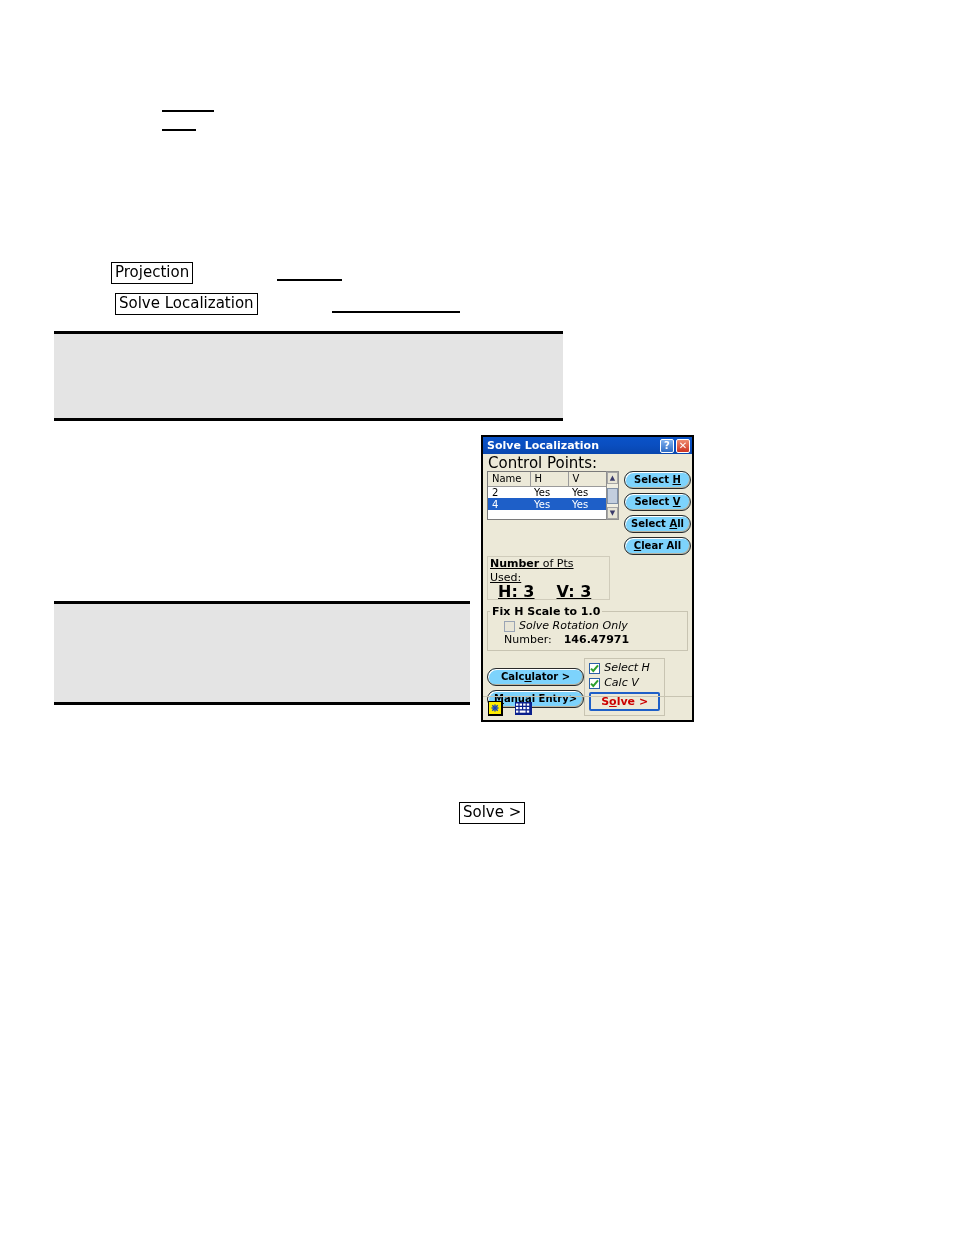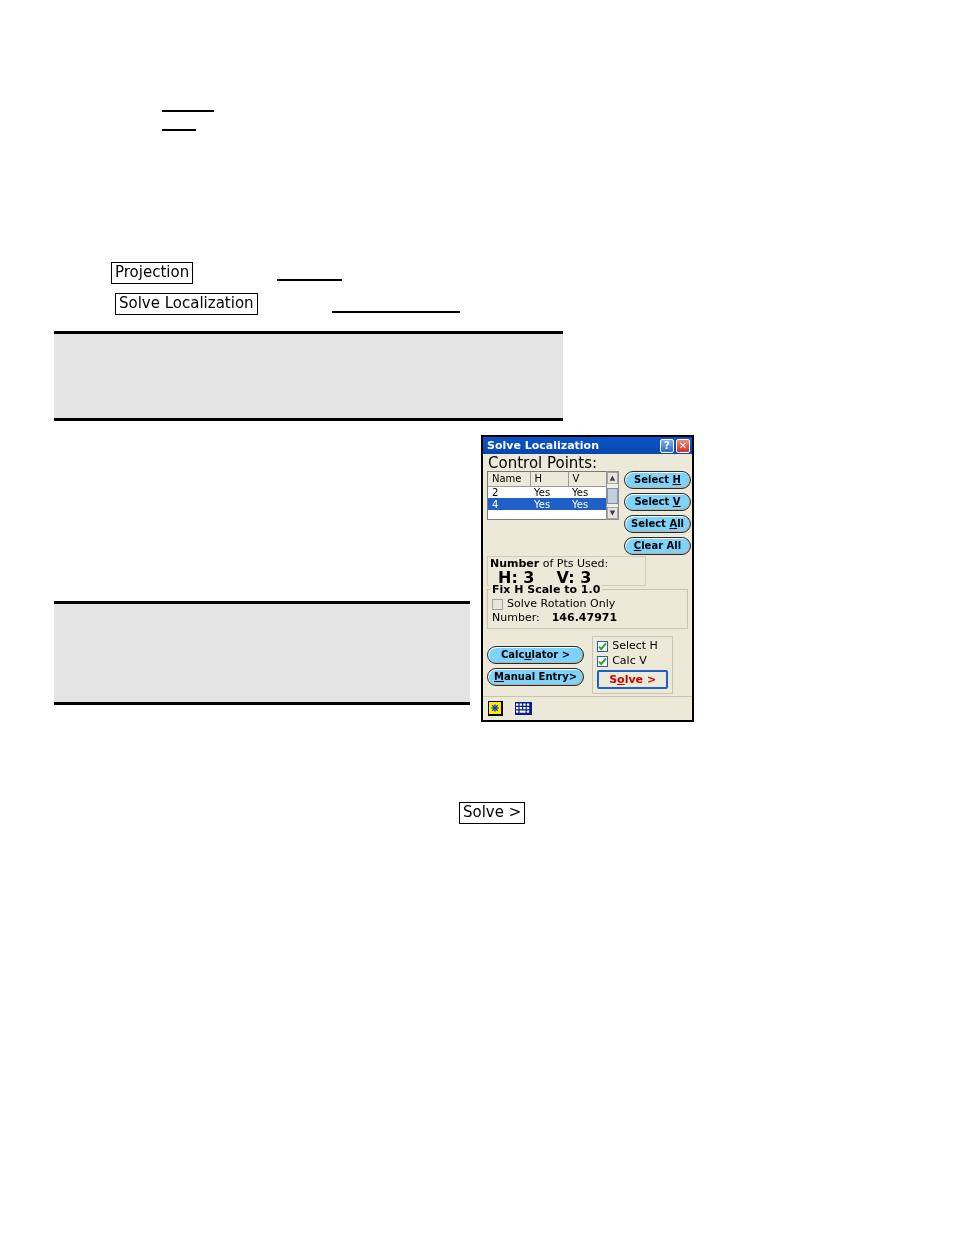--- a/index.html
+++ b/index.html
@@ -211,65 +211,67 @@
     box-shadow: inset -1px -1px 0 #b8b4a0, inset 1px 1px 0 #ffffff;
     white-space: nowrap;
     text-align: center;
     line-height: 14px;
     box-sizing: border-box;
   }
   .btn u { text-decoration: underline; }
 
   .npts-box {
     margin-top: 1px;
-    width: 159px;
+    width: 123px;
     border: 1px solid #d0ccbb;
     box-sizing: border-box;
     padding: 0 2px 1px 2px;
+    text-decoration: underline;
   }
   .npts-title {
     font-size: 11px;
     font-weight: bold;
     color: #000000;
     line-height: 14px;
   }
   .npts-title span.norm { font-weight: normal; }
   .npts-vals {
     font-size: 16px;
     font-weight: bold;
     color: #000000;
     line-height: 13px;
     padding-left: 8px;
   }
   .npts-vals .v2 { margin-left: 22px; }
 
   .groupbox {
     position: relative;
-    margin-top: 3px;
+    margin-top: 11px;
     border: 1px solid #c8c4b2;
-    padding: 8px 4px 3px 4px;
+    padding: 8px 4px 3px 16px;
     box-sizing: border-box;
   }
   .groupbox > .legend {
     position: absolute;
     top: -7px;
     left: 2px;
     background: #ece9d8;
     padding: 0 2px;
     font-size: 11px;
     font-weight: bold;
     color: #000000;
     white-space: nowrap;
     line-height: 13px;
   }
   .chk-row {
     display: flex;
     align-items: flex-end;
     gap: 4px;
     margin-bottom: 1px;
+    font-style: italic;
   }
   .chk {
     width: 11px;
     height: 11px;
     background: #ffffff;
     border: 1px solid #2c5fa8;
     box-sizing: border-box;
     display: flex;
     align-items: center;
     justify-content: center;
@@ -298,21 +300,20 @@
     font-weight: bold;
     margin-left: 12px;
     overflow: hidden;
     white-space: nowrap;
     max-width: 96px;
   }
 
   .bottom-area {
     display: flex;
     margin-top: 7px;
-    gap: 8px;
     align-items: flex-start;
   }
   .bottom-left {
     display: flex;
     flex-direction: column;
     gap: 4px;
     padding-top: 10px;
   }
   .bottom-right {
     border: 1px solid #c8c4b2;

